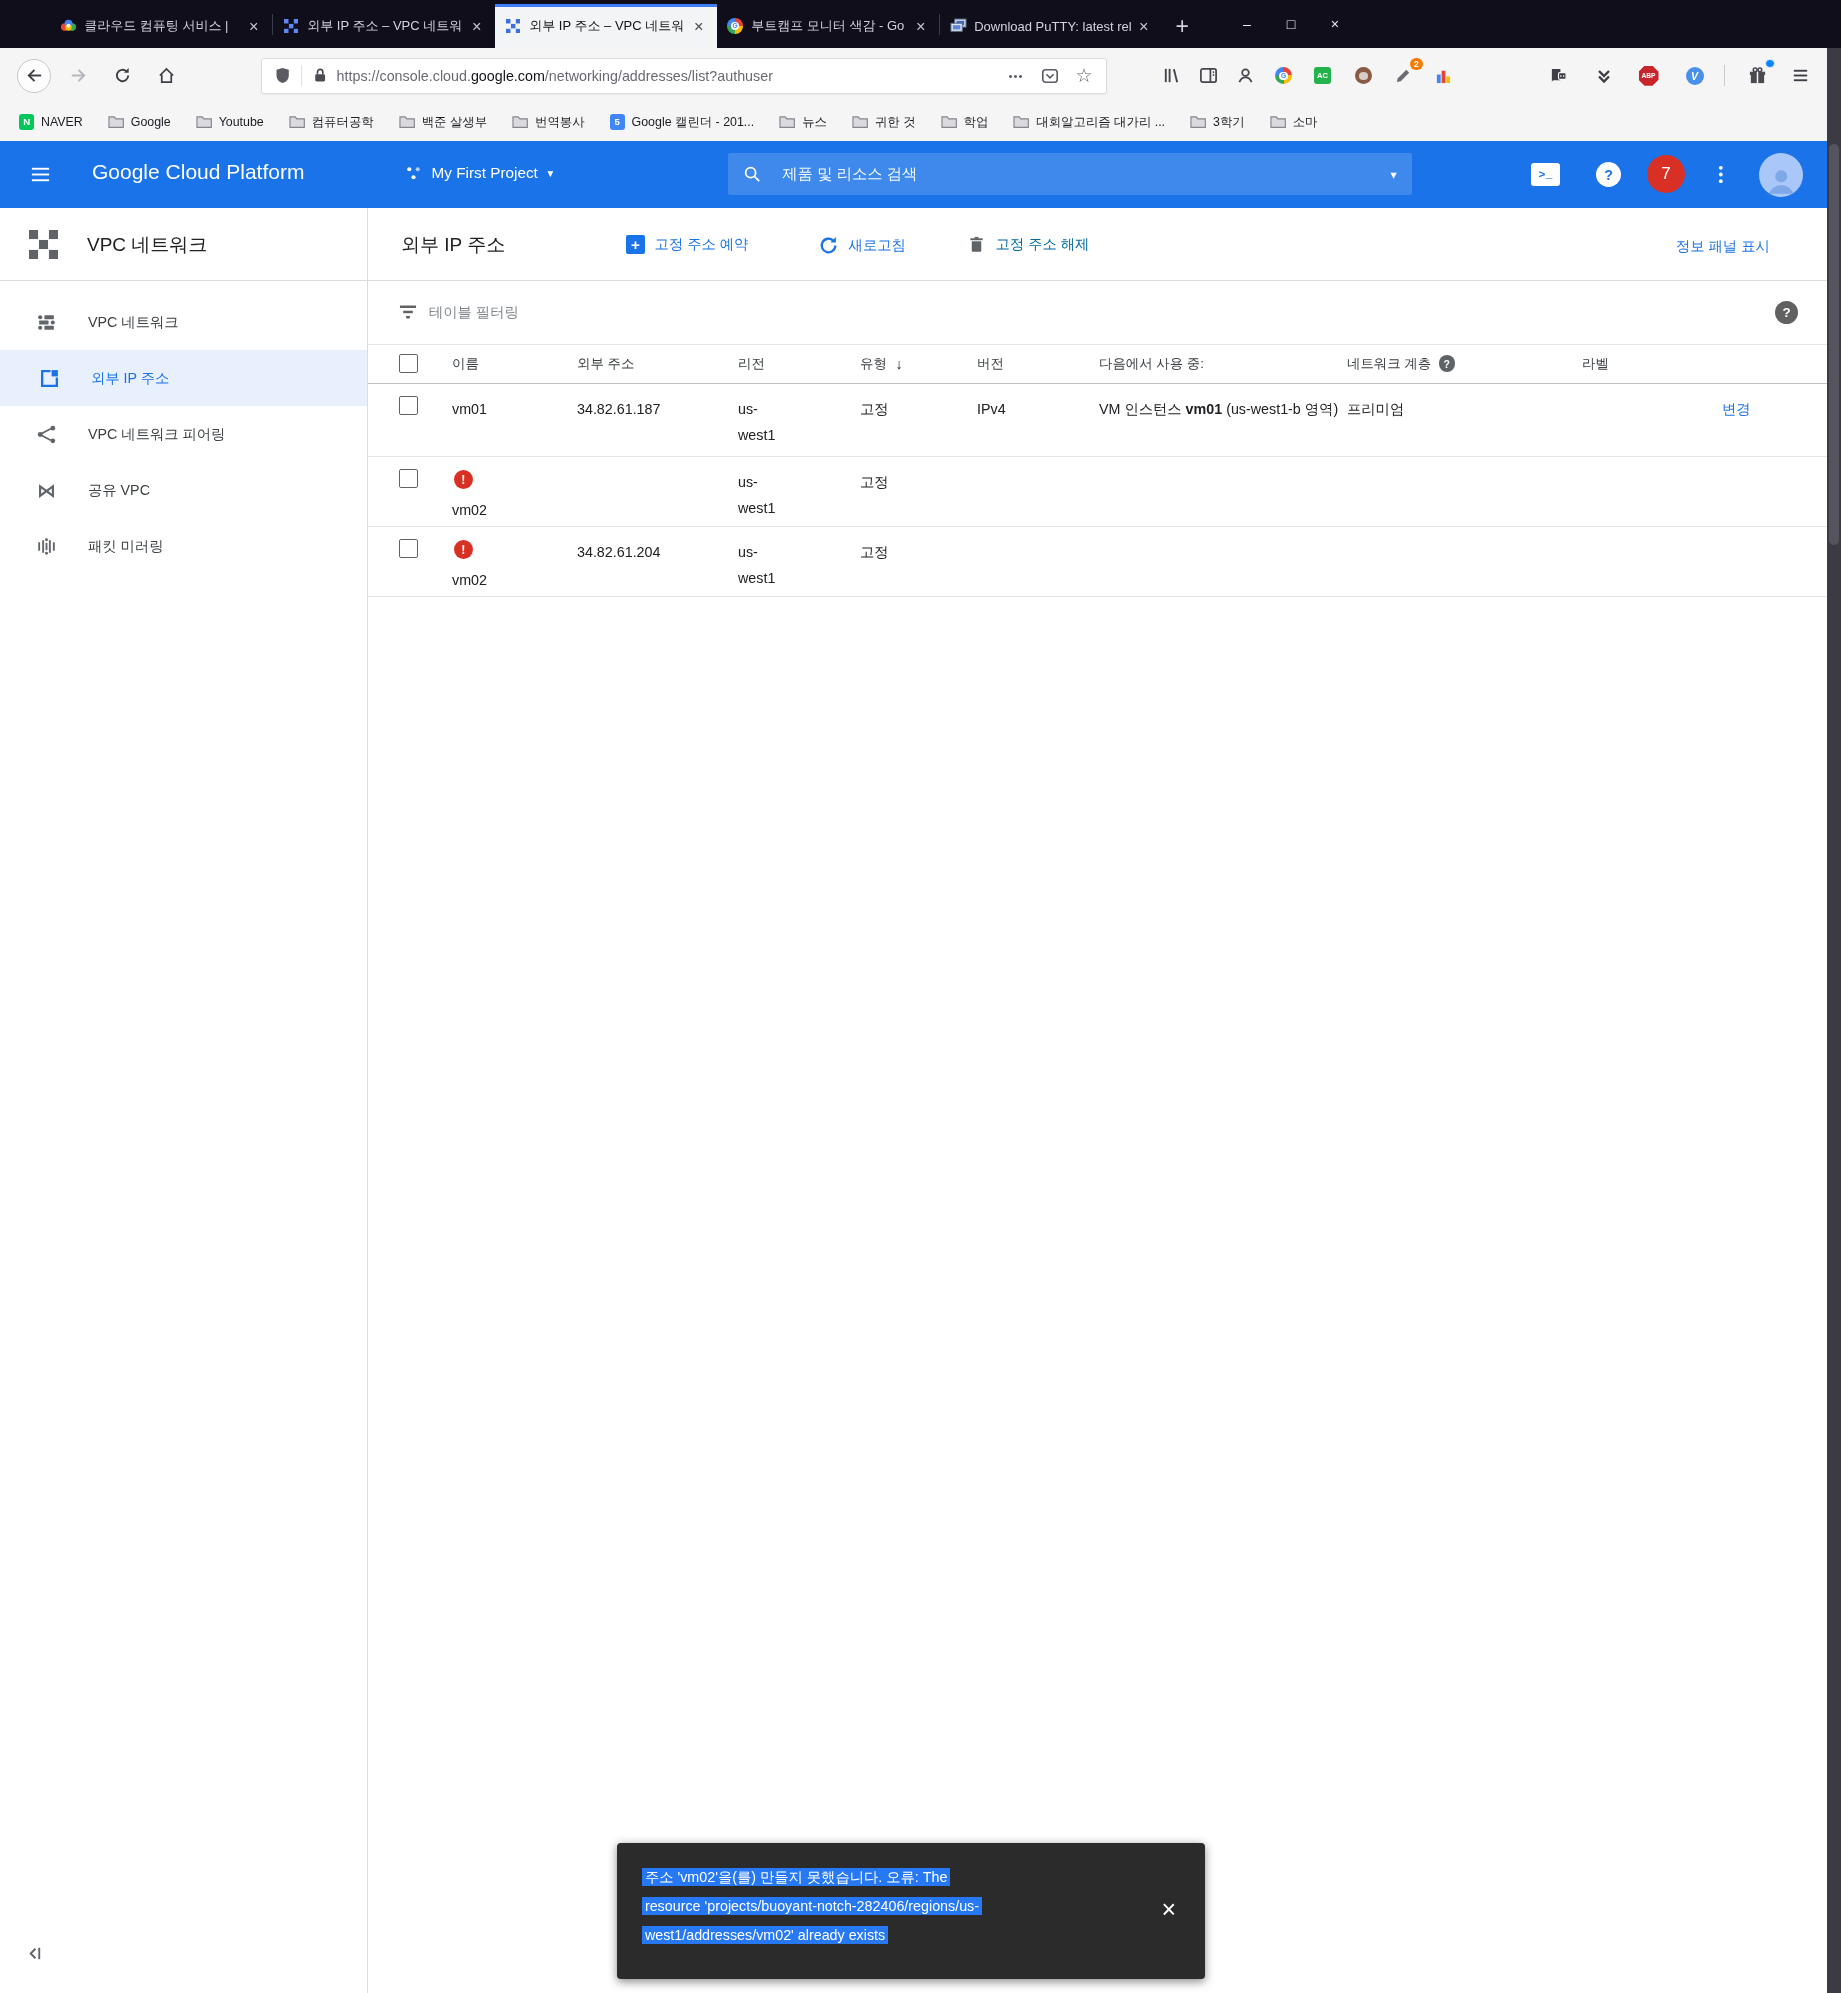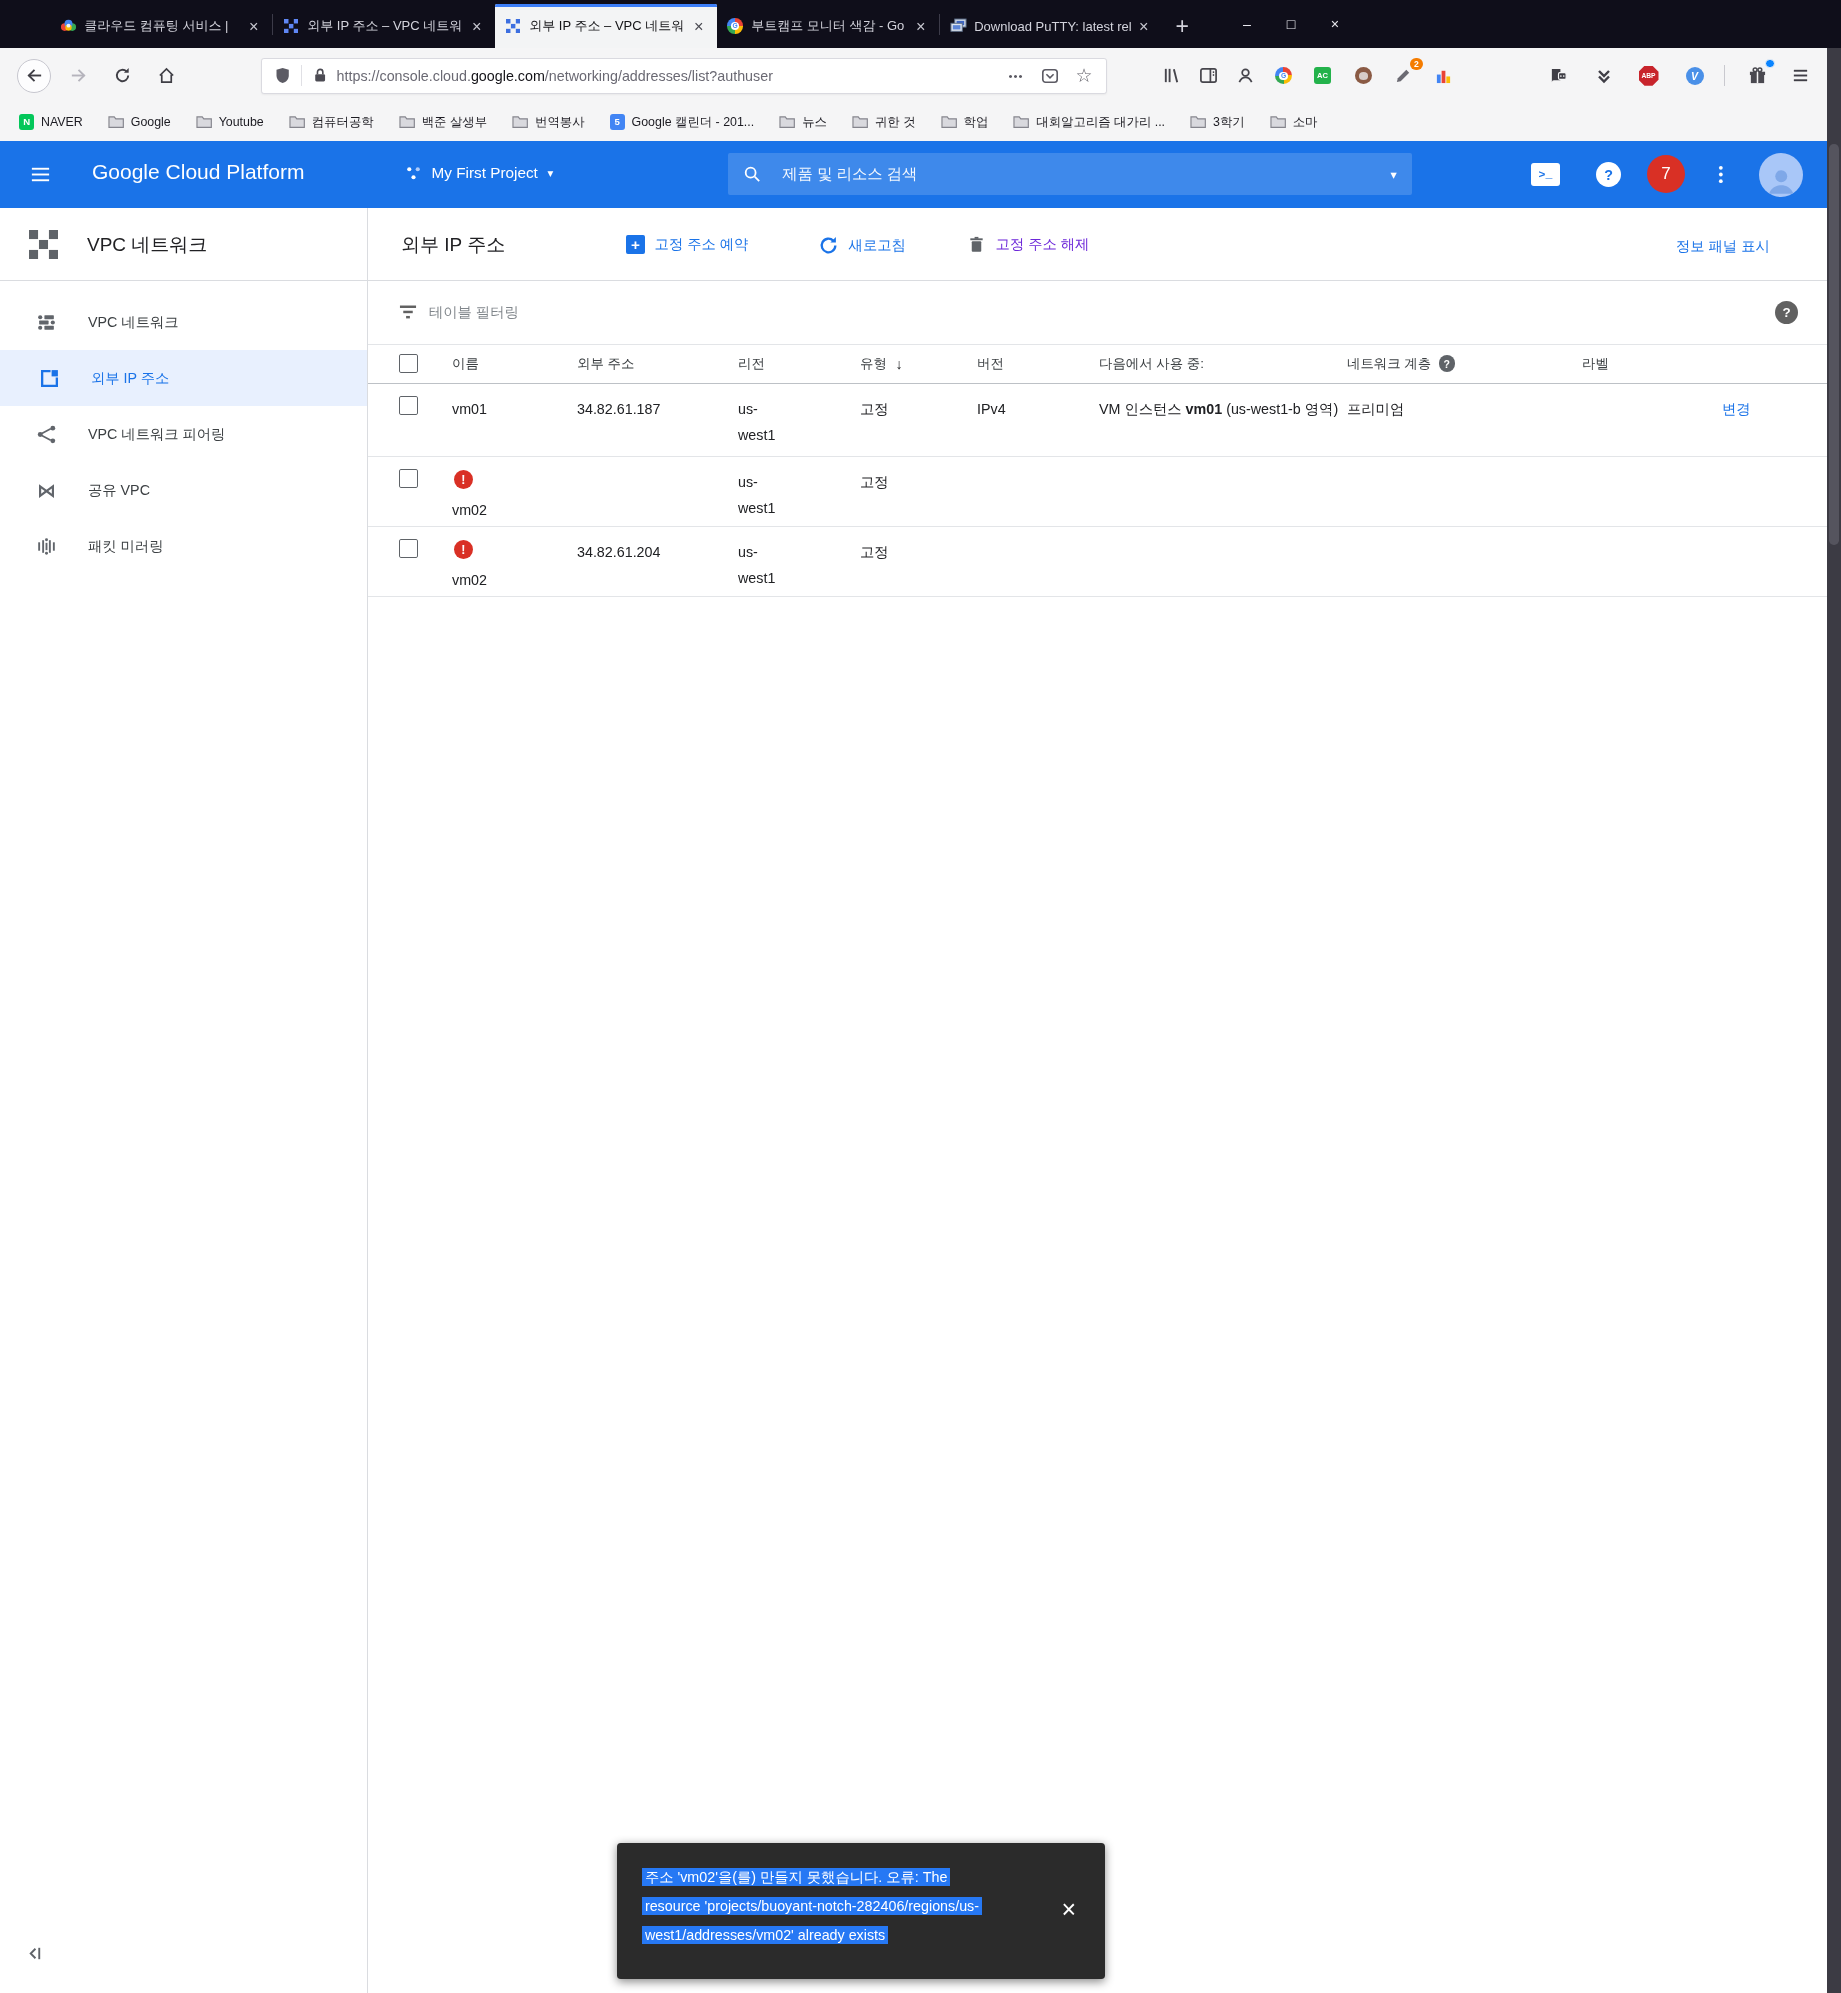--- a/index.html
+++ b/index.html
@@ -44,21 +44,21 @@
 .brand{position:absolute;left:92px;top:19px;font-size:21px;color:#fff;white-space:nowrap}
 .proj{position:absolute;left:405px;top:23px;display:flex;align-items:center;gap:9.6px;font-size:15.3px}
 .sbox{position:absolute;left:728px;top:12.4px;width:684px;height:42px;background:rgba(255,255,255,.16);border-radius:1.9px;display:flex;align-items:center;padding:0 15.3px;font-size:15.3px}
 .gicn{position:absolute;display:flex;align-items:center;justify-content:center}
 
 .pgh{position:absolute;left:0;top:208px;width:1841px;height:73px;background:#fff;border-bottom:1px solid #dadce0}
 .pgh .lpart{position:absolute;left:0;top:0;width:368px;height:73px;border-right:1px solid #dadce0;display:flex;align-items:center}
 .sbtitle{font-size:19px;color:#212124;margin-left:29px}
 .ptitle{position:absolute;left:401px;top:24px;font-size:19px;color:#212124}
 .act{position:absolute;top:27px;display:flex;align-items:center;gap:9.6px;font-size:14.3px;color:#1a73e8;white-space:nowrap}
-.act.gray{color:#6d28d9}
+.act.gray{color:#0369a1}
 .plusbox{width:19px;height:19px;background:#1a73e8;border-radius:1.9px;color:#fff;font-size:15.3px;font-weight:700;display:flex;align-items:center;justify-content:center}
 .infolink{position:absolute;left:1676px;top:29px;font-size:14.3px;color:#1a73e8;white-space:nowrap}
 
 .sidebar{position:absolute;left:0;top:281px;width:368px;height:1712px;background:#fff;border-right:1px solid #dadce0;padding-top:13.4px}
 .snav{display:flex;align-items:center;height:56px;font-size:14.3px;color:#3c4043;cursor:pointer}
 .snav .sicon{width:25px;height:25px;margin-left:34px;display:flex;align-items:center;justify-content:center;color:#61656b}
 .snav .slabel{margin-left:29px}
 .snav.sel{background:#e8f0fe;color:#1a73e8;font-weight:500}
 .snav.sel .sicon{color:#1a73e8}
 .bowtie{font-size:19px;font-weight:700;line-height:1}
@@ -75,21 +75,21 @@
 .tierq{width:16.3px;height:16.3px;border-radius:50%;background:#5f6368;color:#fff;font-size:10.5px;font-weight:700;display:flex;align-items:center;justify-content:center;margin-left:7.6px}
 .cbx{position:absolute;width:19px;height:19px;border:1.9px solid #5f6368;border-radius:1.9px;background:#fff}
 .trow{position:absolute;left:0;width:100%;border-bottom:1px solid #e3e5e8}
 .cell{position:absolute;top:11.5px;font-size:14.3px;color:#202124;line-height:26px;white-space:nowrap}
 .region{width:55px;white-space:normal}
 .used{width:244px;white-space:normal}
 .link{color:#1a73e8;cursor:pointer;text-decoration:none}
 .erricon{width:19px;height:19px;border-radius:50%;background:#d93025;color:#fff;font-size:12.4px;font-weight:700;display:flex;align-items:center;justify-content:center;margin:1.9px 0 7.6px 1.9px}
 .namecol{white-space:normal}
 
-.toast{position:absolute;left:617px;top:1843px;width:488px;height:136px;background:#2b2b2b;border-radius:3.8px;box-shadow:0 2.9px 9.6px rgba(0,0,0,.45);color:#fff}
+.toast{position:absolute;left:617px;top:1843px;width:588px;height:136px;background:#2b2b2b;border-radius:3.8px;box-shadow:0 2.9px 9.6px rgba(0,0,0,.45);color:#fff}
 .tlines{position:absolute;left:25px;top:20px;font-size:14.3px;line-height:29px}
 .sel{background:#2678f4;color:#fff;padding:1px 2.9px}
 .tclosebtn{position:absolute;right:29px;top:54px;font-size:25px;color:#fff;line-height:1}
 
 .vscroll{position:absolute;left:1827px;top:48px;width:14.3px;height:1945px;background:#3c3b44}
 .vthumb{position:absolute;left:1.9px;top:96px;width:10.5px;height:401px;background:#55545e;border-radius:4.8px}
 </style>
 </head>
 <body>
 

